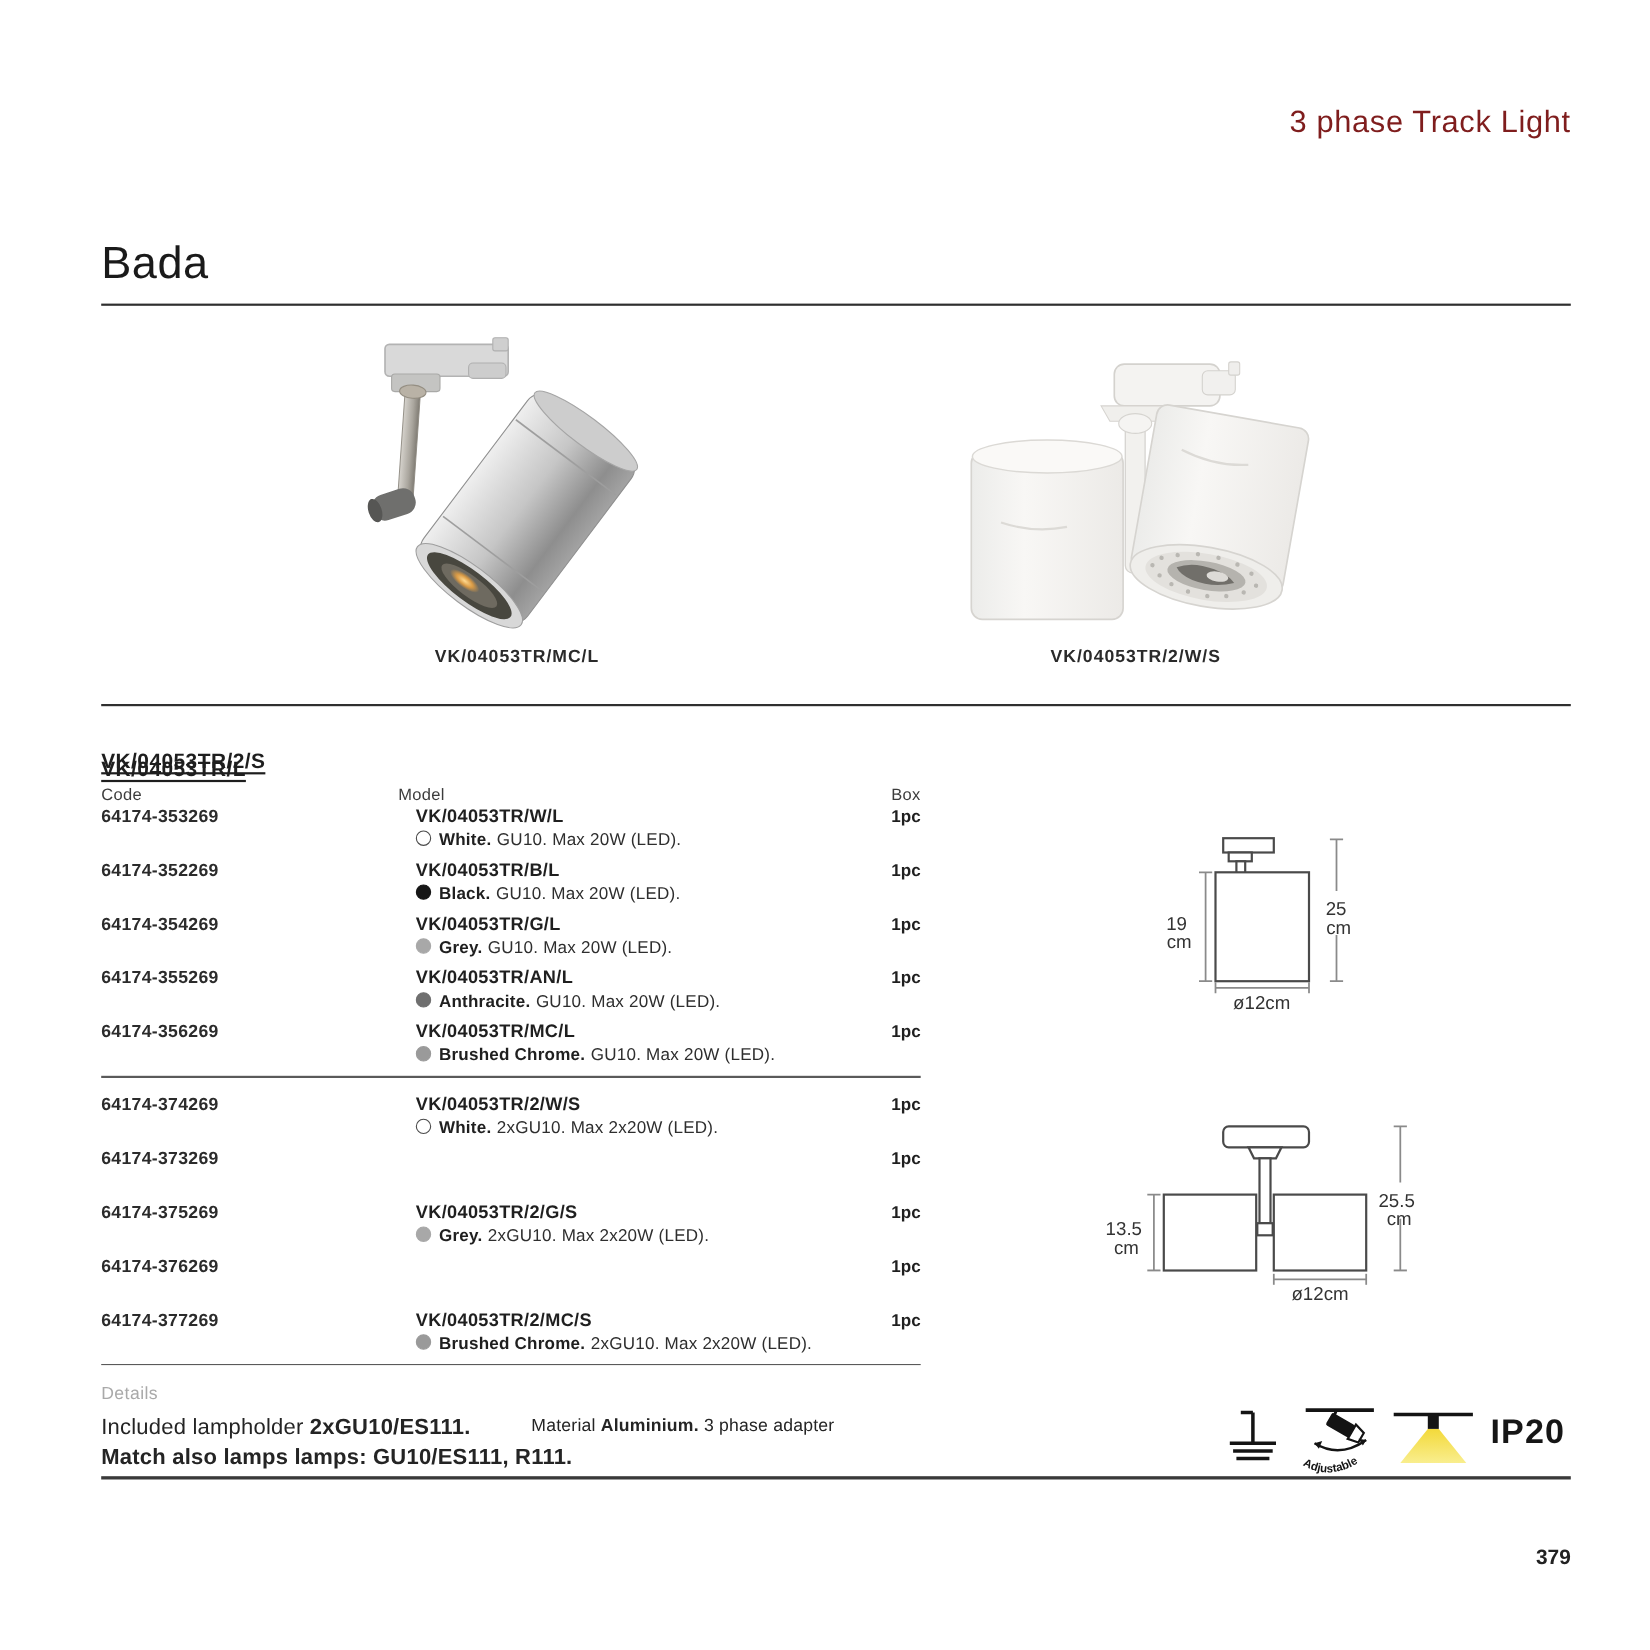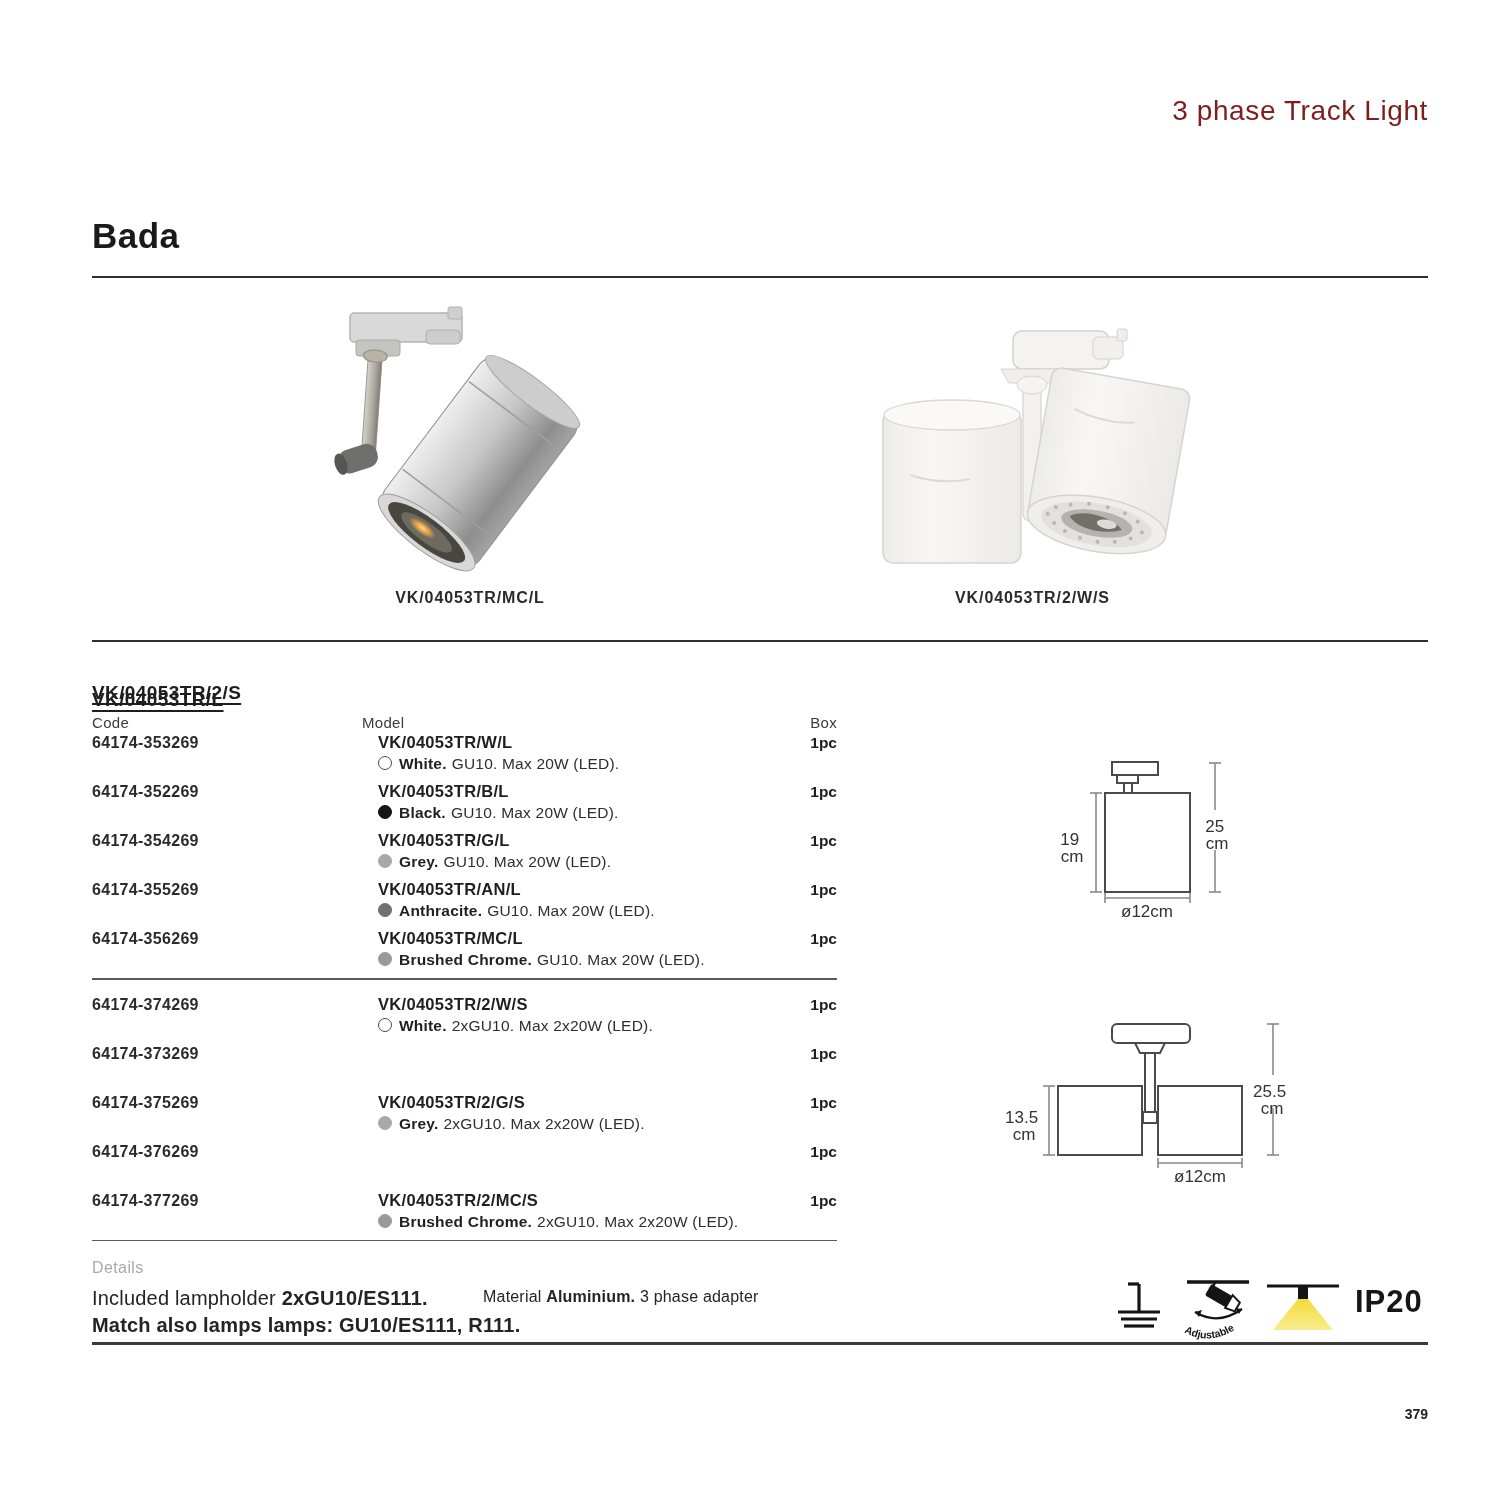--- a/index.html
+++ b/index.html
@@ -2,21 +2,21 @@
 <html><head>
 <meta charset="utf-8">
 <style>
   html,body{margin:0;padding:0;background:#ffffff;}
   .page{
     position:relative;width:1500px;height:1500px;background:#ffffff;
     font-family:"Liberation Sans", sans-serif;color:#262626;overflow:hidden;
   }
   .abs{position:absolute;}
   .header-text{top:95px;right:72px;font-size:28px;letter-spacing:.6px;color:#7f1d1d;font-weight:400;}
-  .page-title{left:92px;top:216px;font-size:35px;font-weight:bold;letter-spacing:.5px;color:#1a1a1a;}
+  .page-title{left:92px;top:216px;font-size:41px;font-weight:normal;letter-spacing:.5px;color:#1a1a1a;}
   .hr{left:92px;width:1336px;height:2px;background:#2f2f2f;}
   .hr1{top:276px;}
   .hr2{top:640px;}
   .hr3{top:1342px;height:3px;background:#3a3a3a;}
   .caption{font-size:16px;font-weight:600;letter-spacing:.9px;color:#2a2a2a;text-align:center;}
   .cap1{left:330px;width:280px;top:589px;}
   .cap2{left:880px;width:305px;top:589px;}
   .sect-head{left:92px;font-size:19px;font-weight:bold;letter-spacing:.4px;color:#1e1e1e;
     text-decoration:underline;text-decoration-thickness:2px;text-underline-offset:4px;}
   .sh1{top:689px;}
@@ -38,21 +38,21 @@
     border:1.8px solid transparent;vertical-align:-1px;margin-right:7px;background:#ccc;}
   .tdivider{height:1.5px;background:#5a5a5a;margin:0 0 15px 0;}
   .details-label{margin-top:18px;font-size:16px;color:#a9a9a9;letter-spacing:.4px;height:20px;}
   .details-line{font-size:20px;letter-spacing:.2px;margin-top:8px;color:#242424;}
   .details-line .b{font-weight:bold;}
   .details-line2{font-weight:600;margin-top:4px;}
   .material{position:absolute;left:391px;top:574px;font-size:16px;letter-spacing:.2px;color:#242424;}
   .material .b{font-weight:bold;}
 
   .ip-rating{left:1355px;top:1284px;font-size:31px;font-weight:bold;letter-spacing:1px;color:#161616;}
-  .page-number{right:72px;top:1406px;font-size:14px;font-weight:bold;color:#222;}
+  .page-number{right:72px;top:1406px;font-size:19px;font-weight:bold;color:#222;}
 
   svg text{font-family:"Liberation Sans", sans-serif;}
   .dim-label{font-size:17px;fill:#333;}
 </style>
 </head>
 <body>
 
 <div class="page">
 
   <div class="abs header-text">3 phase Track Light</div>

